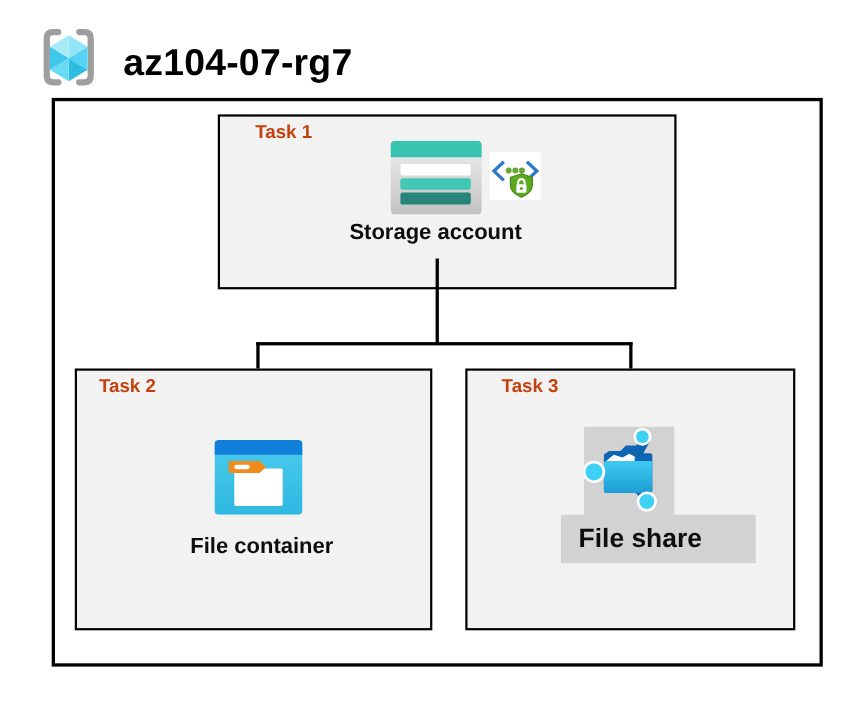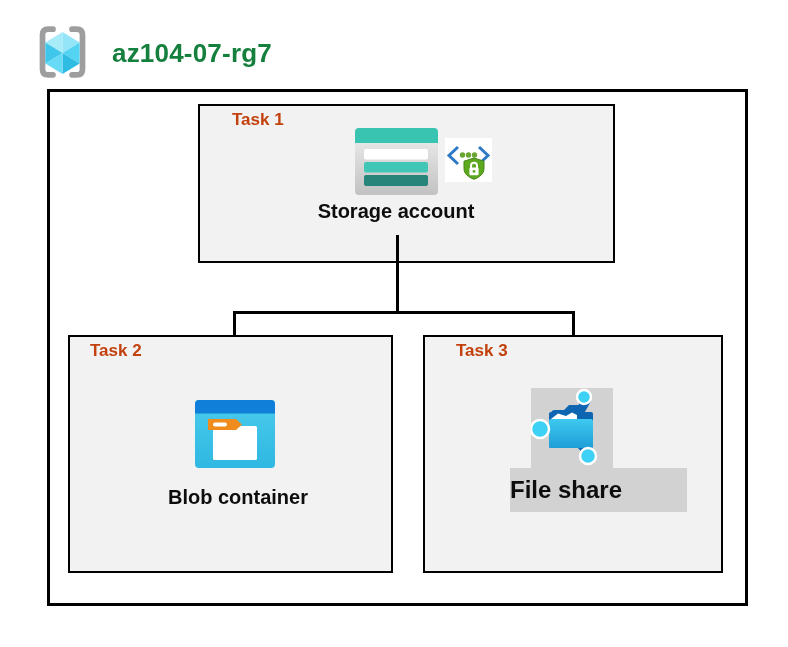--- a/index.html
+++ b/index.html
@@ -3,21 +3,21 @@
 <meta charset="utf-8">
 <style>
   html,body{margin:0;padding:0;background:#fff;}
   body{
     width:788px;height:647px;position:relative;overflow:hidden;
     font-family:"Liberation Sans",sans-serif;
   }
   .abs{position:absolute;}
   
   #rg-title{
-    left:112px;top:38px;font-size:26px;font-weight:bold;color:#15803d;
+    left:112px;top:38px;font-size:34px;font-weight:bold;color:#000000;
     letter-spacing:0.2px;
   }
   
   #outer-box{
     left:47px;top:89px;width:701px;height:517px;
     border:3px solid #000;background:#fff;box-sizing:border-box;
   }
   .task-box{
     border:2.5px solid #000;background:#F2F2F2;box-sizing:border-box;
   }
@@ -36,21 +36,21 @@
   }
   #storage-label{left:246px;top:200px;}
   #blob-label{left:88px;top:486px;}
   
   #fs-backdrop{left:531px;top:388px;width:82px;height:80px;background:#D2D2D2;}
   #fs-band{
     left:510px;top:468px;width:177px;height:44px;background:#D2D2D2;
     display:flex;align-items:center;
   }
   #fileshare-label{
-    font-size:24px;font-weight:bold;color:#0d0d0d;padding-left:0;white-space:nowrap;
+    font-size:24px;font-weight:bold;color:#0d0d0d;padding-left:16px;white-space:nowrap;
   }
   
   .conn{background:#000;}
   #conn-v1{left:396px;top:235px;width:3px;height:78px;}
   #conn-h {left:233px;top:311px;width:342px;height:3px;}
   #conn-v2{left:233px;top:311px;width:3px;height:81px;}
   #conn-v3{left:572px;top:311px;width:3px;height:81px;}
   svg{display:block;}
 </style>
 </head>
@@ -121,21 +121,21 @@
         <stop offset="1" stop-color="#2FB8E2"></stop>
     </linearGradient>
   </defs>
   <rect x="0" y="0" width="80" height="68" rx="4" fill="url(#g-blob)"></rect>
   <path d="M4,0 h72 a4,4 0 0 1 4,4 v9.5 h-80 v-9.5 a4,4 0 0 1 4,-4 z" fill="#0F7FDA"></path>
   <rect x="18" y="26" width="44" height="34" rx="1.5" fill="#FFFFFF"></rect>
   <path d="M13,19 h28 l6,5.5 l-6,5.5 h-28 z" fill="#F08C1E"></path>
   <rect x="18" y="22.5" width="14" height="4" rx="2" fill="#FFFFFF"></rect>
 </svg>
 
-<div class="abs node-label" id="blob-label">Blob container</div>
+<div class="abs node-label" id="blob-label">File container</div>
 
 <div class="abs task-box" id="task3-box"></div>
 <div class="abs task-label" id="task3-label">Task 3</div>
 
 <div class="abs" id="fs-backdrop"></div>
 
 <svg class="abs" style="left:531px;top:386px" width="82" height="82" viewBox="0 0 82 82">
   <defs>
     <linearGradient id="g-fs" x1="0" y1="0" x2="0" y2="1">
       <stop offset="0" stop-color="#3EC9F0"></stop>

